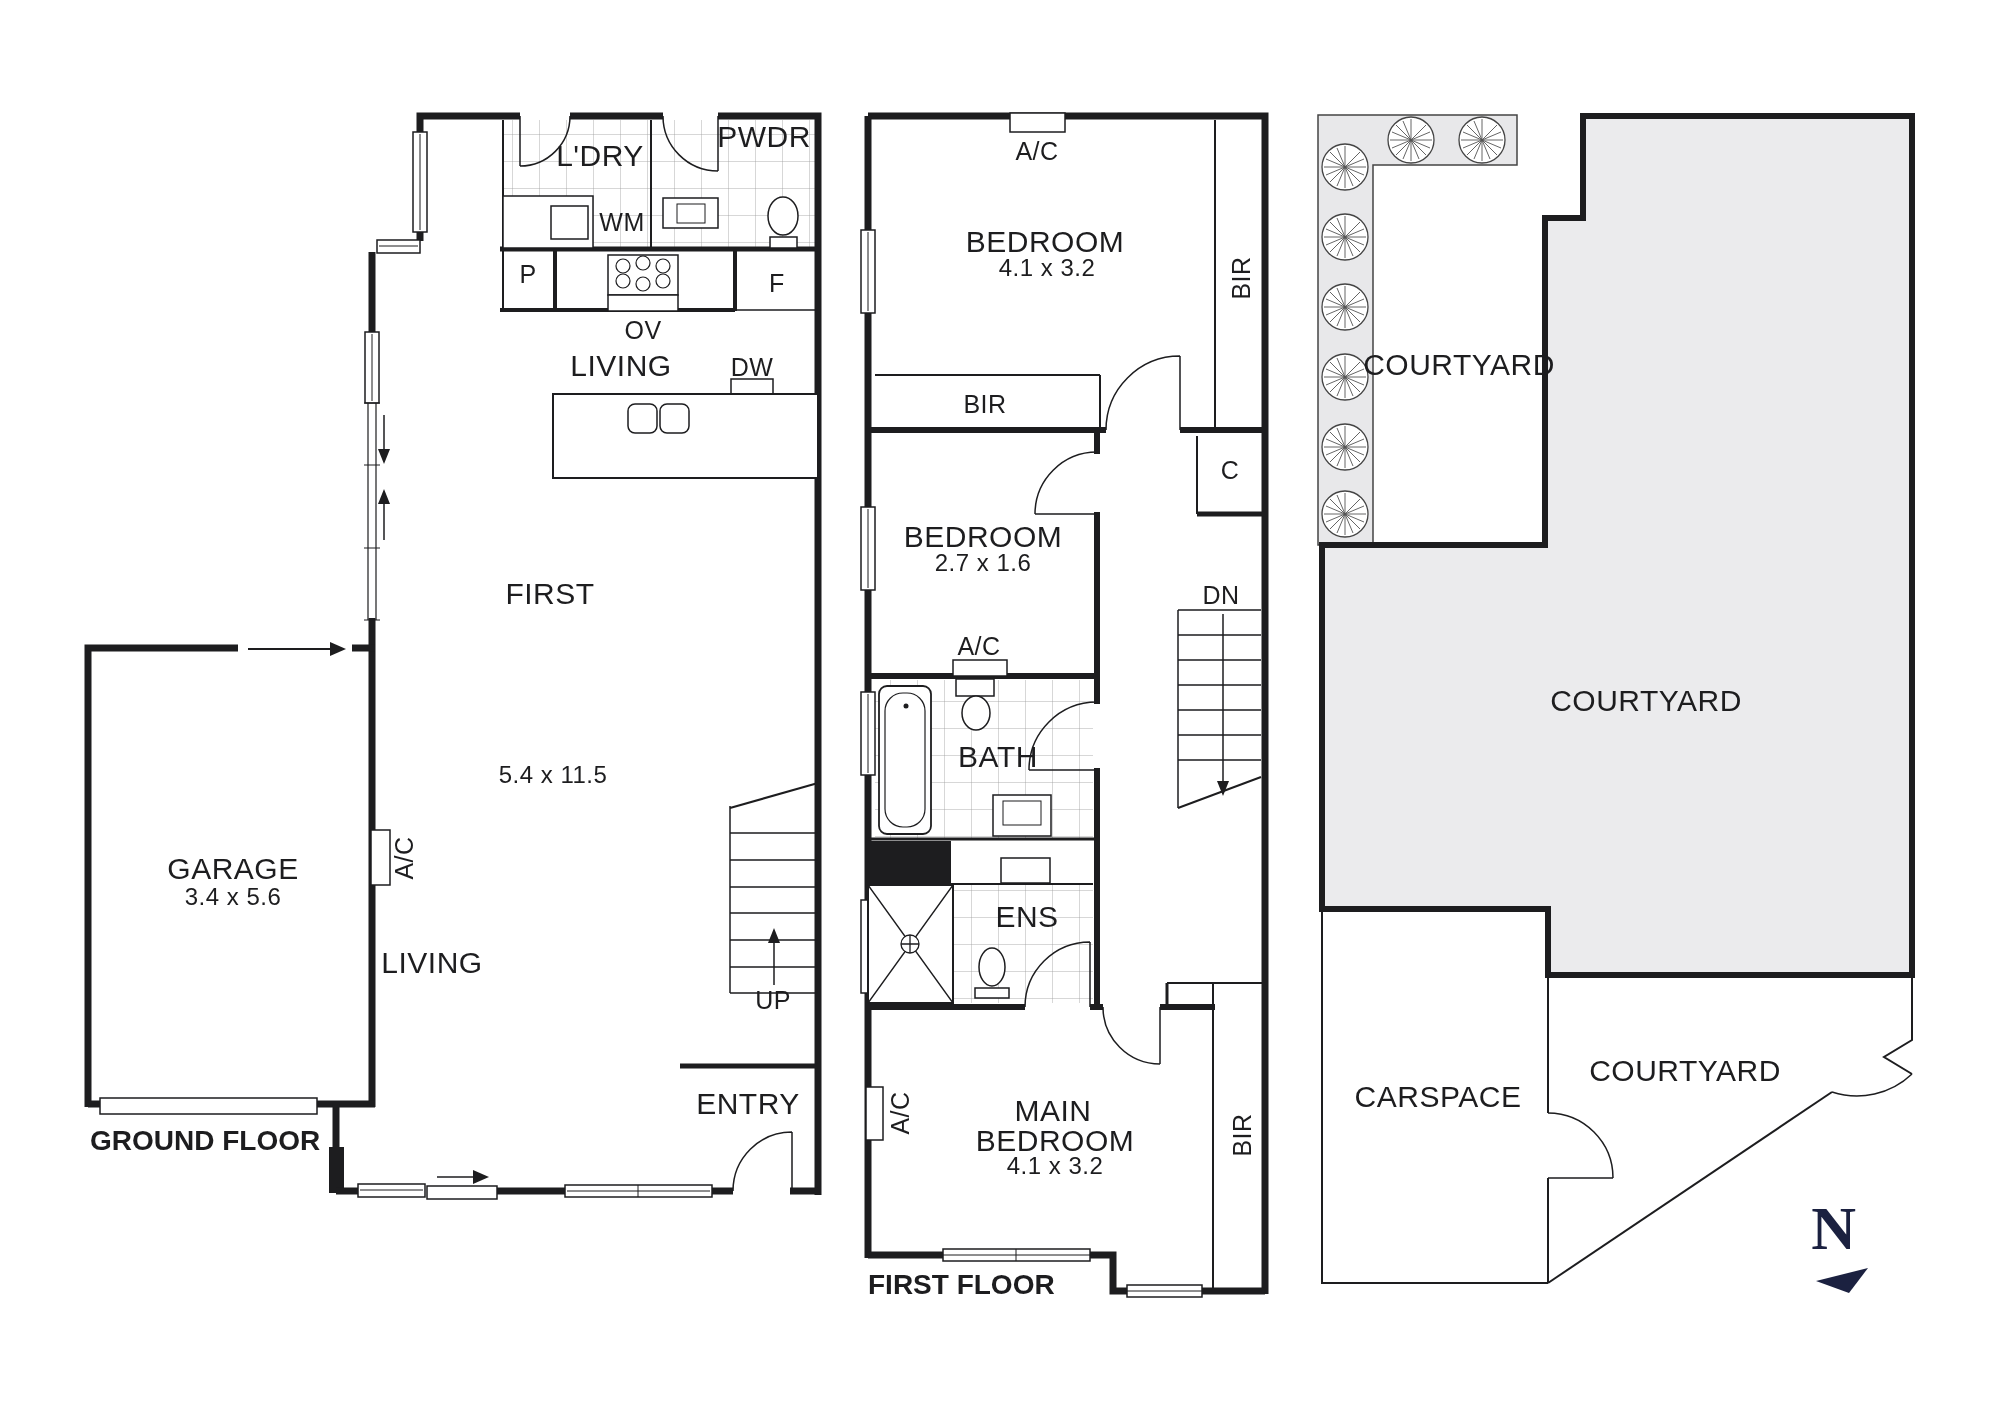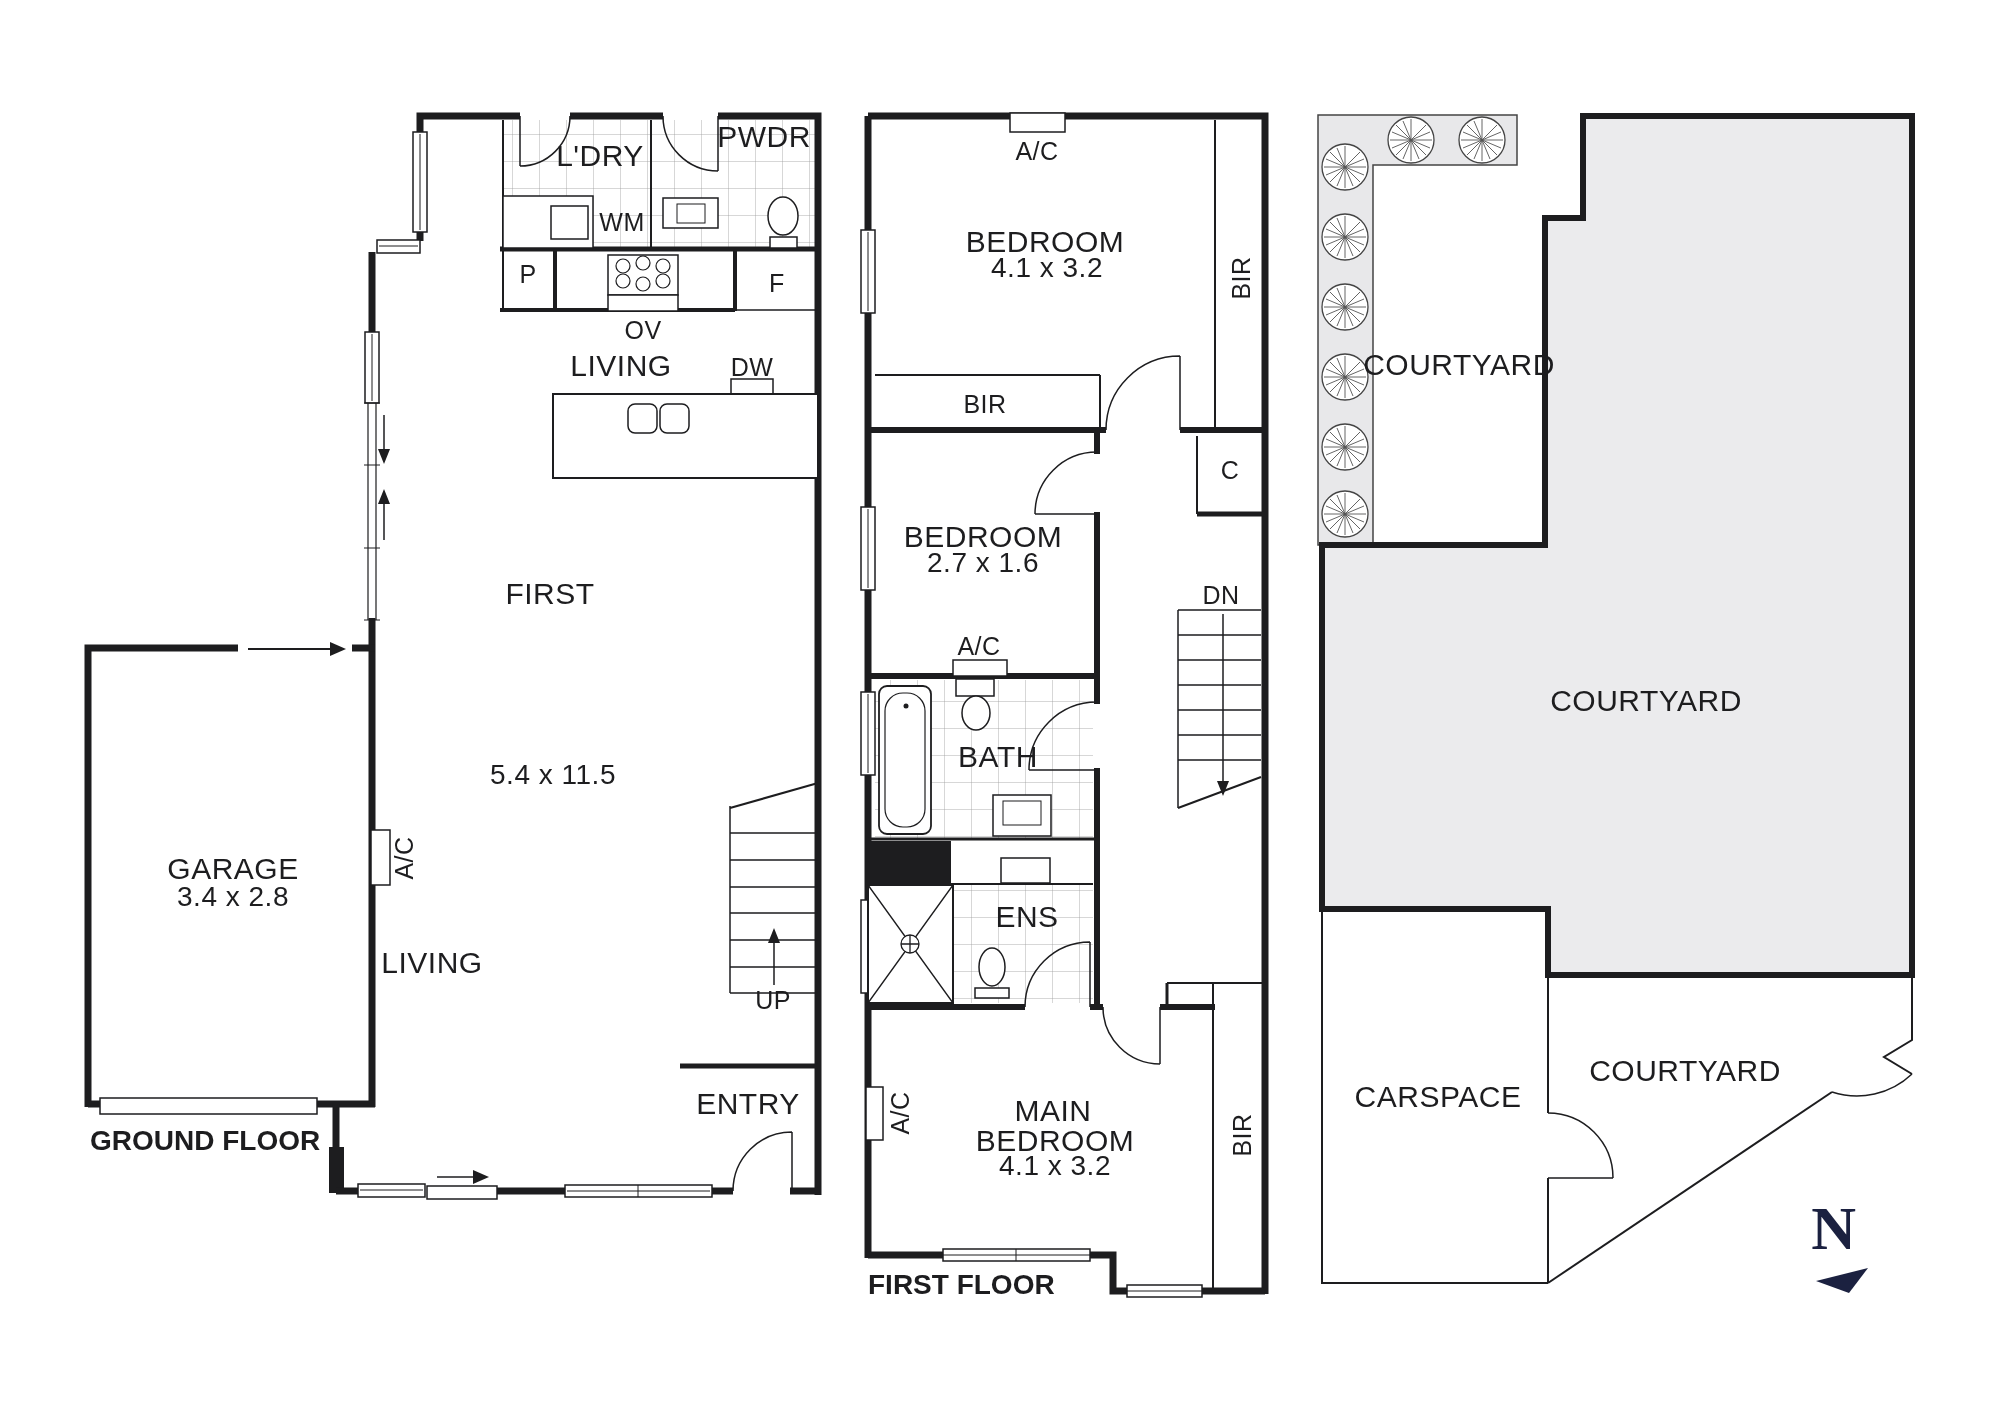--- a/index.html
+++ b/index.html
@@ -1,21 +1,21 @@
 <!DOCTYPE html>
 <html><head>
 <meta charset="utf-8">
 <style>
   html,body{margin:0;padding:0;background:#fff;}
   .stage{position:relative;width:2000px;height:1413px;background:#ffffff;overflow:hidden;
          font-family:"Liberation Sans", sans-serif;color:#1d1d1f;}
   .stage svg{position:absolute;left:0;top:0;}
   .lbl{position:absolute;transform:translate(-50%,-50%);white-space:nowrap;
        font-size:30px;color:#1d1d1f;letter-spacing:0.5px;}
-  .dims{font-size:28px;}
+  .dims{font-size:24px;}
   .sm{font-size:25px;}
   .rot{transform:translate(-50%,-50%) rotate(-90deg);}
   .floorlbl{position:absolute;transform:translateY(-50%);white-space:nowrap;font-size:28px;font-weight:bold;}
   .north{font-family:"Liberation Serif", serif;font-weight:bold;font-size:62px;color:#1b2140;}
 </style>
 </head>
 <body>
 
 <div class="stage">
 
@@ -234,21 +234,21 @@
 <div class="lbl sm" style="left:622px;top:222px">WM</div>
 <div class="lbl sm" style="left:528px;top:274px">P</div>
 <div class="lbl sm" style="left:643px;top:330px">OV</div>
 <div class="lbl sm" style="left:777px;top:283px">F</div>
 <div class="lbl" style="left:621px;top:366px">LIVING</div>
 <div class="lbl sm" style="left:752px;top:367px">DW</div>
 <div class="lbl" style="left:550px;top:594px">FIRST</div>
 <div class="lbl dims" style="left:553px;top:775px">5.4 x 11.5</div>
 <div class="lbl" style="left:432px;top:963px">LIVING</div>
 <div class="lbl" style="left:233px;top:869px">GARAGE</div>
-<div class="lbl dims" style="left:233px;top:897px">3.4 x 2.8</div>
+<div class="lbl dims" style="left:233px;top:897px">3.4 x 5.6</div>
 <div class="lbl sm rot" style="left:404px;top:858px">A/C</div>
 <div class="lbl sm" style="left:773px;top:1000px">UP</div>
 <div class="lbl" style="left:748px;top:1104px">ENTRY</div>
 <div class="floorlbl" style="left:90px;top:1141px">GROUND FLOOR</div>
 
 <div class="lbl sm" style="left:1037px;top:151px">A/C</div>
 <div class="lbl" style="left:1045px;top:242px">BEDROOM</div>
 <div class="lbl dims" style="left:1047px;top:268px">4.1 x 3.2</div>
 <div class="lbl sm rot" style="left:1241px;top:278px">BIR</div>
 <div class="lbl sm" style="left:985px;top:404px">BIR</div>

